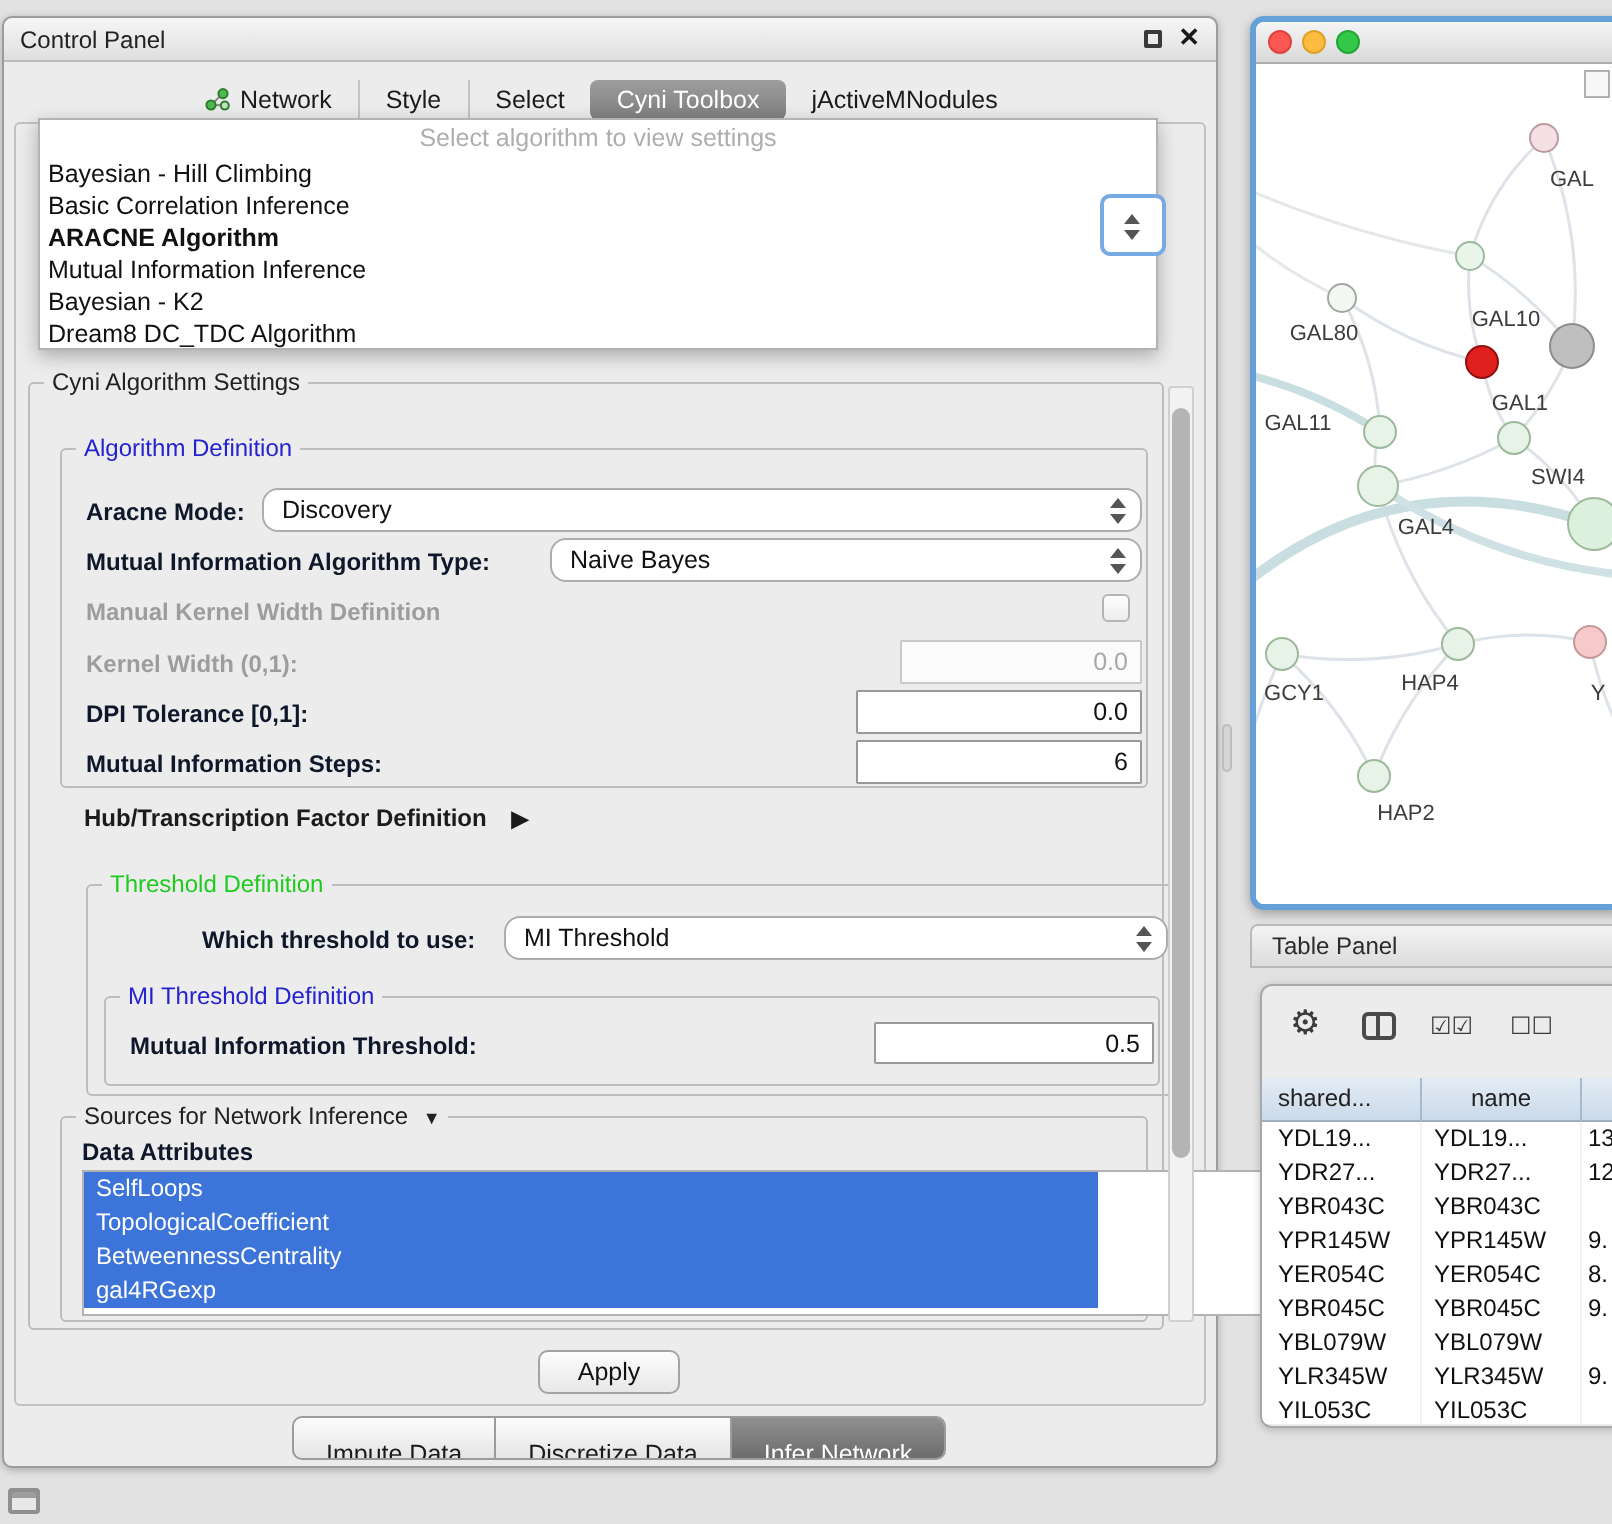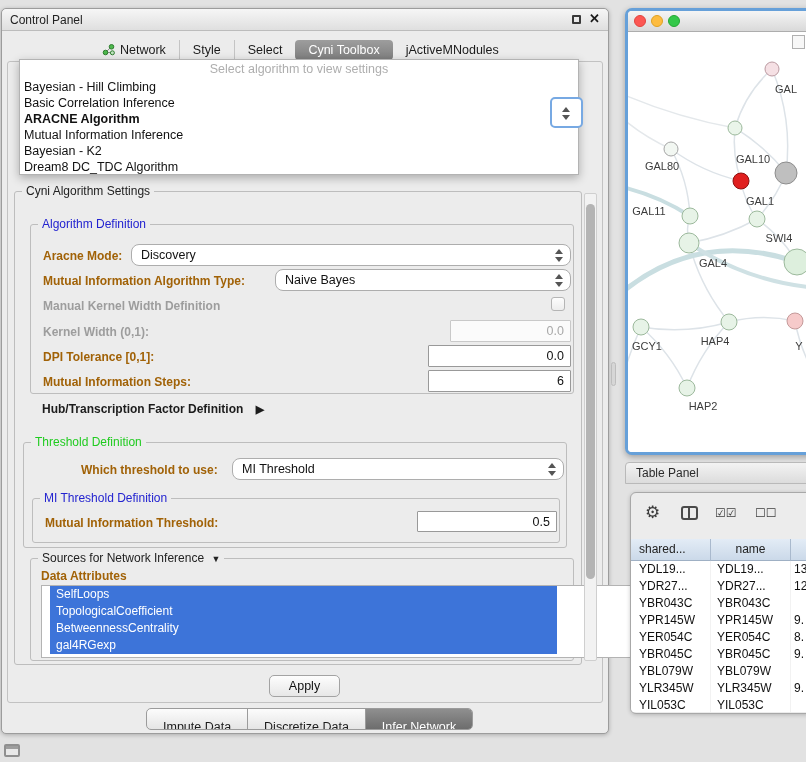--- a/index.html
+++ b/index.html
@@ -25,38 +25,38 @@
   .net-tab-icon .g1{fill:#4db84d;} .net-tab-icon .g2{fill:#bfe3bf;}
 
   .content-frame{position:absolute;left:5px;top:52px;width:596px;height:642px;border:1px solid #c2c2c2;border-radius:3px;}
 
   .settings-group{position:absolute;left:12px;top:182px;width:568px;height:474px;border:1px solid #bdbdbd;border-radius:3px;}
   .sub-group{position:absolute;border:1px solid #bdbdbd;border-radius:3px;}
   .grp-title{position:absolute;top:-8px;left:7px;background:#ececec;padding:0 4px;font-size:12px;white-space:nowrap;}
   .t-blue{color:#2323d0;} .t-green{color:#1fcb1f;} .t-black{color:#222;}
   .grp-arrow{font-size:9px;color:#222;margin-left:4px;}
 
-  .lbl{position:absolute;font-size:12px;font-weight:bold;white-space:nowrap;color:#a16207;line-height:14px;}
+  .lbl{position:absolute;font-size:12px;font-weight:bold;white-space:nowrap;color:#0f172a;line-height:14px;}
   .lbl.dis{color:#9d9d9d;}
 
   .combo{position:absolute;height:22px;background:#fff;border:1px solid #adadad;border-radius:8px;}
   .combo-text{position:absolute;left:9px;top:3px;font-size:12.5px;white-space:nowrap;}
   .combo-arrows{position:absolute;right:6px;top:4px;width:9px;}
   .tri-up{display:block;width:0;height:0;border-left:4px solid transparent;border-right:4px solid transparent;border-bottom:5px solid #555;margin-bottom:3px;}
   .tri-dn{display:block;width:0;height:0;border-left:4px solid transparent;border-right:4px solid transparent;border-top:5px solid #555;}
 
   .tfield{position:absolute;height:22px;border:1px solid #999;background:#fff;
       font:12.5px "Liberation Sans",sans-serif;text-align:right;padding-right:6px;color:#111;border-radius:1px;}
   .tfield.dis{border-color:#c9c9c9;color:#a8a8a8;background:#fbfbfb;}
   .checkbox{position:absolute;width:14px;height:14px;border:1px solid #b5b5b5;border-radius:3px;background:linear-gradient(#fdfdfd,#ededed);}
 
   .hub-row{position:absolute;left:27px;top:210px;font-size:12px;font-weight:bold;color:#1c1c1c;white-space:nowrap;}
   .hub-arrow{font-size:11px;margin-left:9px;}
 
-  .attr-list{position:absolute;left:10px;top:26px;width:604px;height:73px;background:#fff;border:1px solid #b3b3b3;overflow:hidden;padding-left:8px;}
+  .attr-list{position:absolute;left:10px;top:26px;width:604px;height:73px;background:#fff;border:1px solid #b3b3b3;overflow:hidden;}
   .attr-item{height:17px;line-height:17px;padding-left:6px;font-size:12px;color:#222;white-space:nowrap;}
   .attr-item.sel{background:#3d74d9;color:#fff;width:507px;}
   .list-sb{position:absolute;right:0;top:0;bottom:0;width:12px;background:#f3f3f3;border-left:1px solid #d2d2d2;}
   .list-sb .v-thumb{position:absolute;left:2px;top:2px;width:8px;height:38px;background:#b9b9b9;border-radius:4px;}
 
   .v-scrollbar{position:absolute;left:582px;top:184px;width:13px;height:468px;background:#f2f2f2;border:1px solid #cfcfcf;border-radius:2px;}
   .v-scrollbar .v-thumb{position:absolute;left:1px;top:10px;width:9px;height:375px;background:#b4b4b4;border-radius:5px;}
 
   .apply-btn{position:absolute;left:267px;top:666px;width:71px;height:22px;border:1px solid #a3a3a3;border-radius:5px;
       background:linear-gradient(#fdfdfd,#e7e7e7);font:12.5px "Liberation Sans",sans-serif;color:#111;}
@@ -190,21 +190,21 @@
 
       <span class="lbl" style="left:12px;top:150px;">Mutual Information Steps:</span>
       <input class="tfield" style="left: 397px; top: 145px; width: 143px;" readonly="" value="6">
     </div>
 
     <div class="hub-row">
       <span>Hub/Transcription Factor Definition</span>
       <span class="hub-arrow">▶</span>
     </div>
 
-    <div class="sub-group" style="left:8px;top:250px;width:544px;height:106px;">
+    <div class="sub-group" style="left:28px;top:250px;width:544px;height:106px;">
       <span class="grp-title t-green">Threshold Definition</span>
 
       <span class="lbl" style="left:57px;top:20px;">Which threshold to use:</span>
       <div class="combo" style="left:208px;top:15px;width:332px;">
         <span class="combo-text">MI Threshold</span>
         <span class="combo-arrows">
             <i class="tri-up"></i>
             <i class="tri-dn"></i>
           </span>
       </div>

